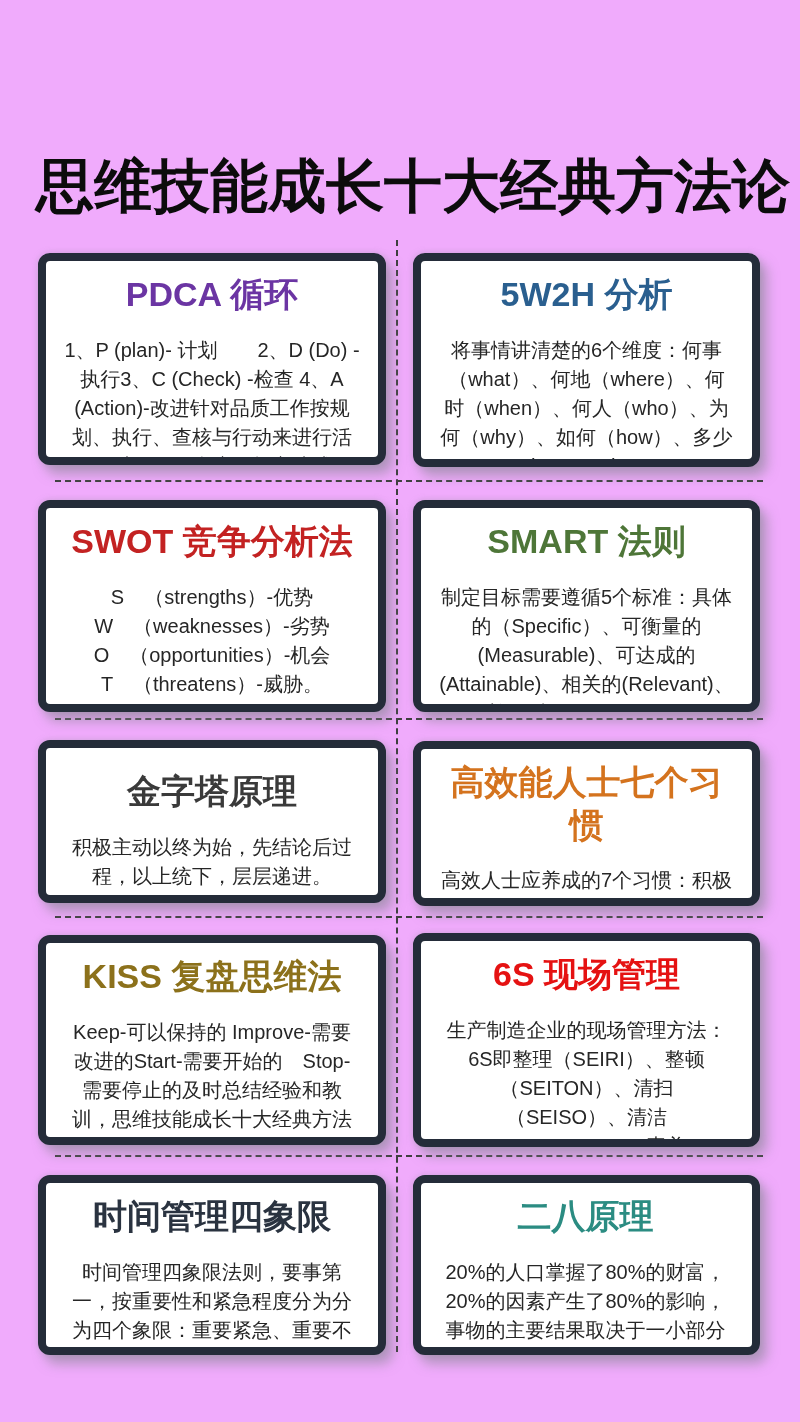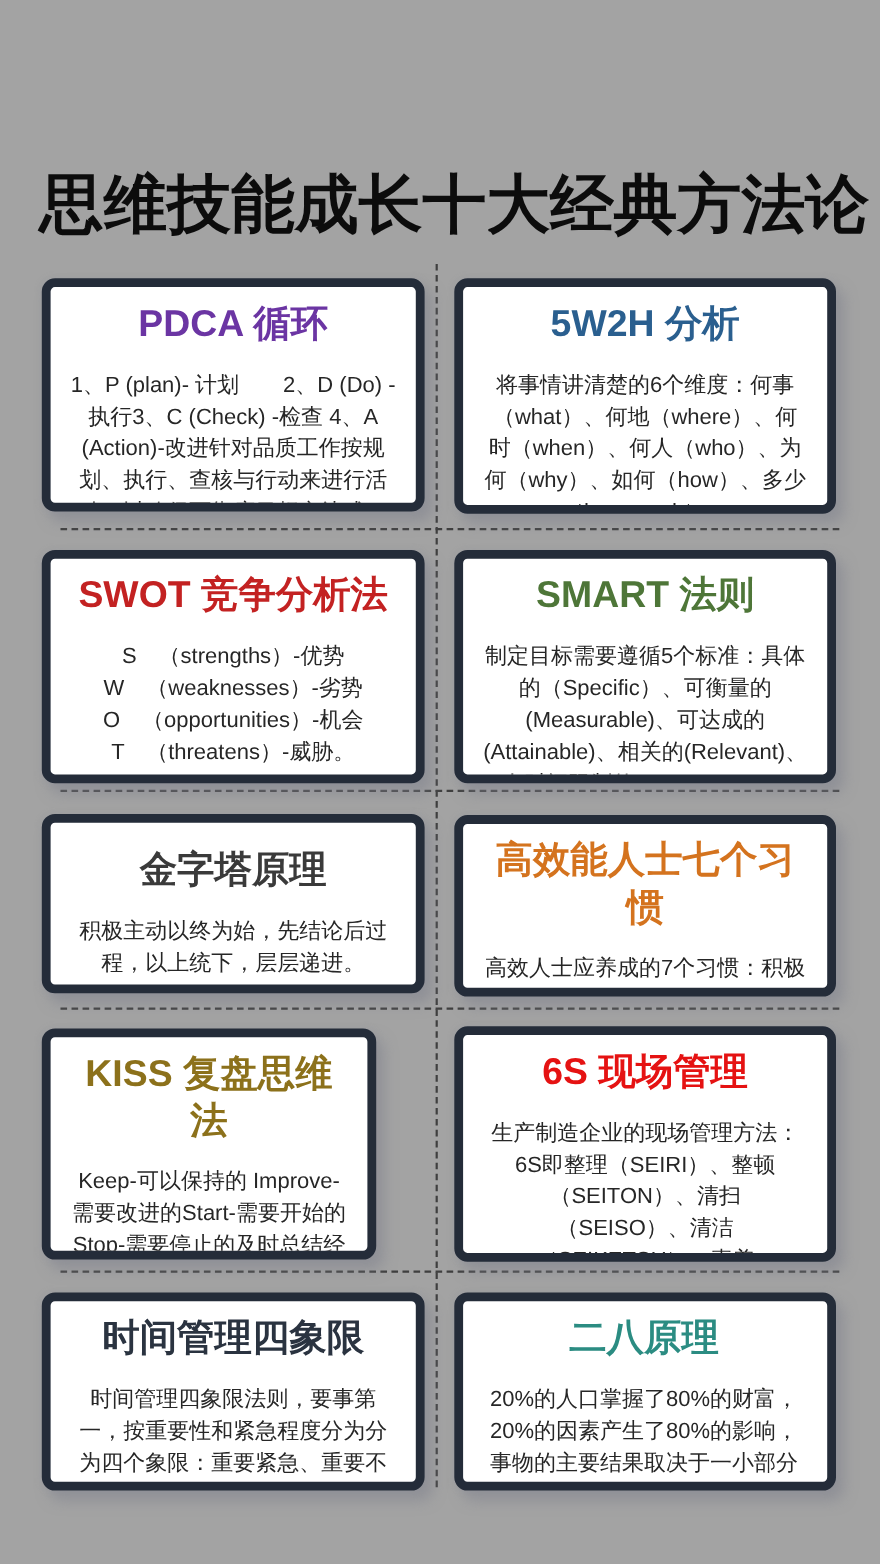--- a/index.html
+++ b/index.html
@@ -5,21 +5,21 @@
   html, body {
     margin: 0;
     padding: 0;
     background: #ffffff;
     font-family: "Liberation Sans", "DejaVu Sans", sans-serif;
   }
   .page {
     position: relative;
     width: 800px;
     height: 1422px;
-    background: #a3a3a3;
+    background: #f0abfc;
     overflow: hidden;
   }
   .main-title {
     position: absolute;
     left: 36px;
     top: 150px;
     width: 740px;
     margin: 0;
     font-size: 58px;
     line-height: 1.25;
@@ -54,21 +54,21 @@
     text-align: center;
     margin-top: 20px;
   }
   
   .pos-c0 { left: 38px;  top: 253px;  width: 348px; height: 212px; }
   .pos-c1 { left: 413px; top: 253px;  width: 347px; height: 214px; }
   .pos-c2 { left: 38px;  top: 500px;  width: 348px; height: 212px; }
   .pos-c3 { left: 413px; top: 500px;  width: 347px; height: 212px; }
   .pos-c4 { left: 38px;  top: 740px;  width: 348px; height: 163px; padding-top: 18px; }
   .pos-c5 { left: 413px; top: 741px;  width: 347px; height: 165px; }
-  .pos-c6 { left: 38px;  top: 935px;  width: 304px; height: 210px; }
+  .pos-c6 { left: 38px;  top: 935px;  width: 348px; height: 210px; }
   .pos-c7 { left: 413px; top: 933px;  width: 347px; height: 214px; }
   .pos-c8 { left: 38px;  top: 1175px; width: 348px; height: 180px; }
   .pos-c9 { left: 413px; top: 1175px; width: 347px; height: 180px; padding-left: 16px; }
   
   .divider-v {
     position: absolute;
     left: 396px;
     top: 240px;
     height: 1112px;
     width: 0;

